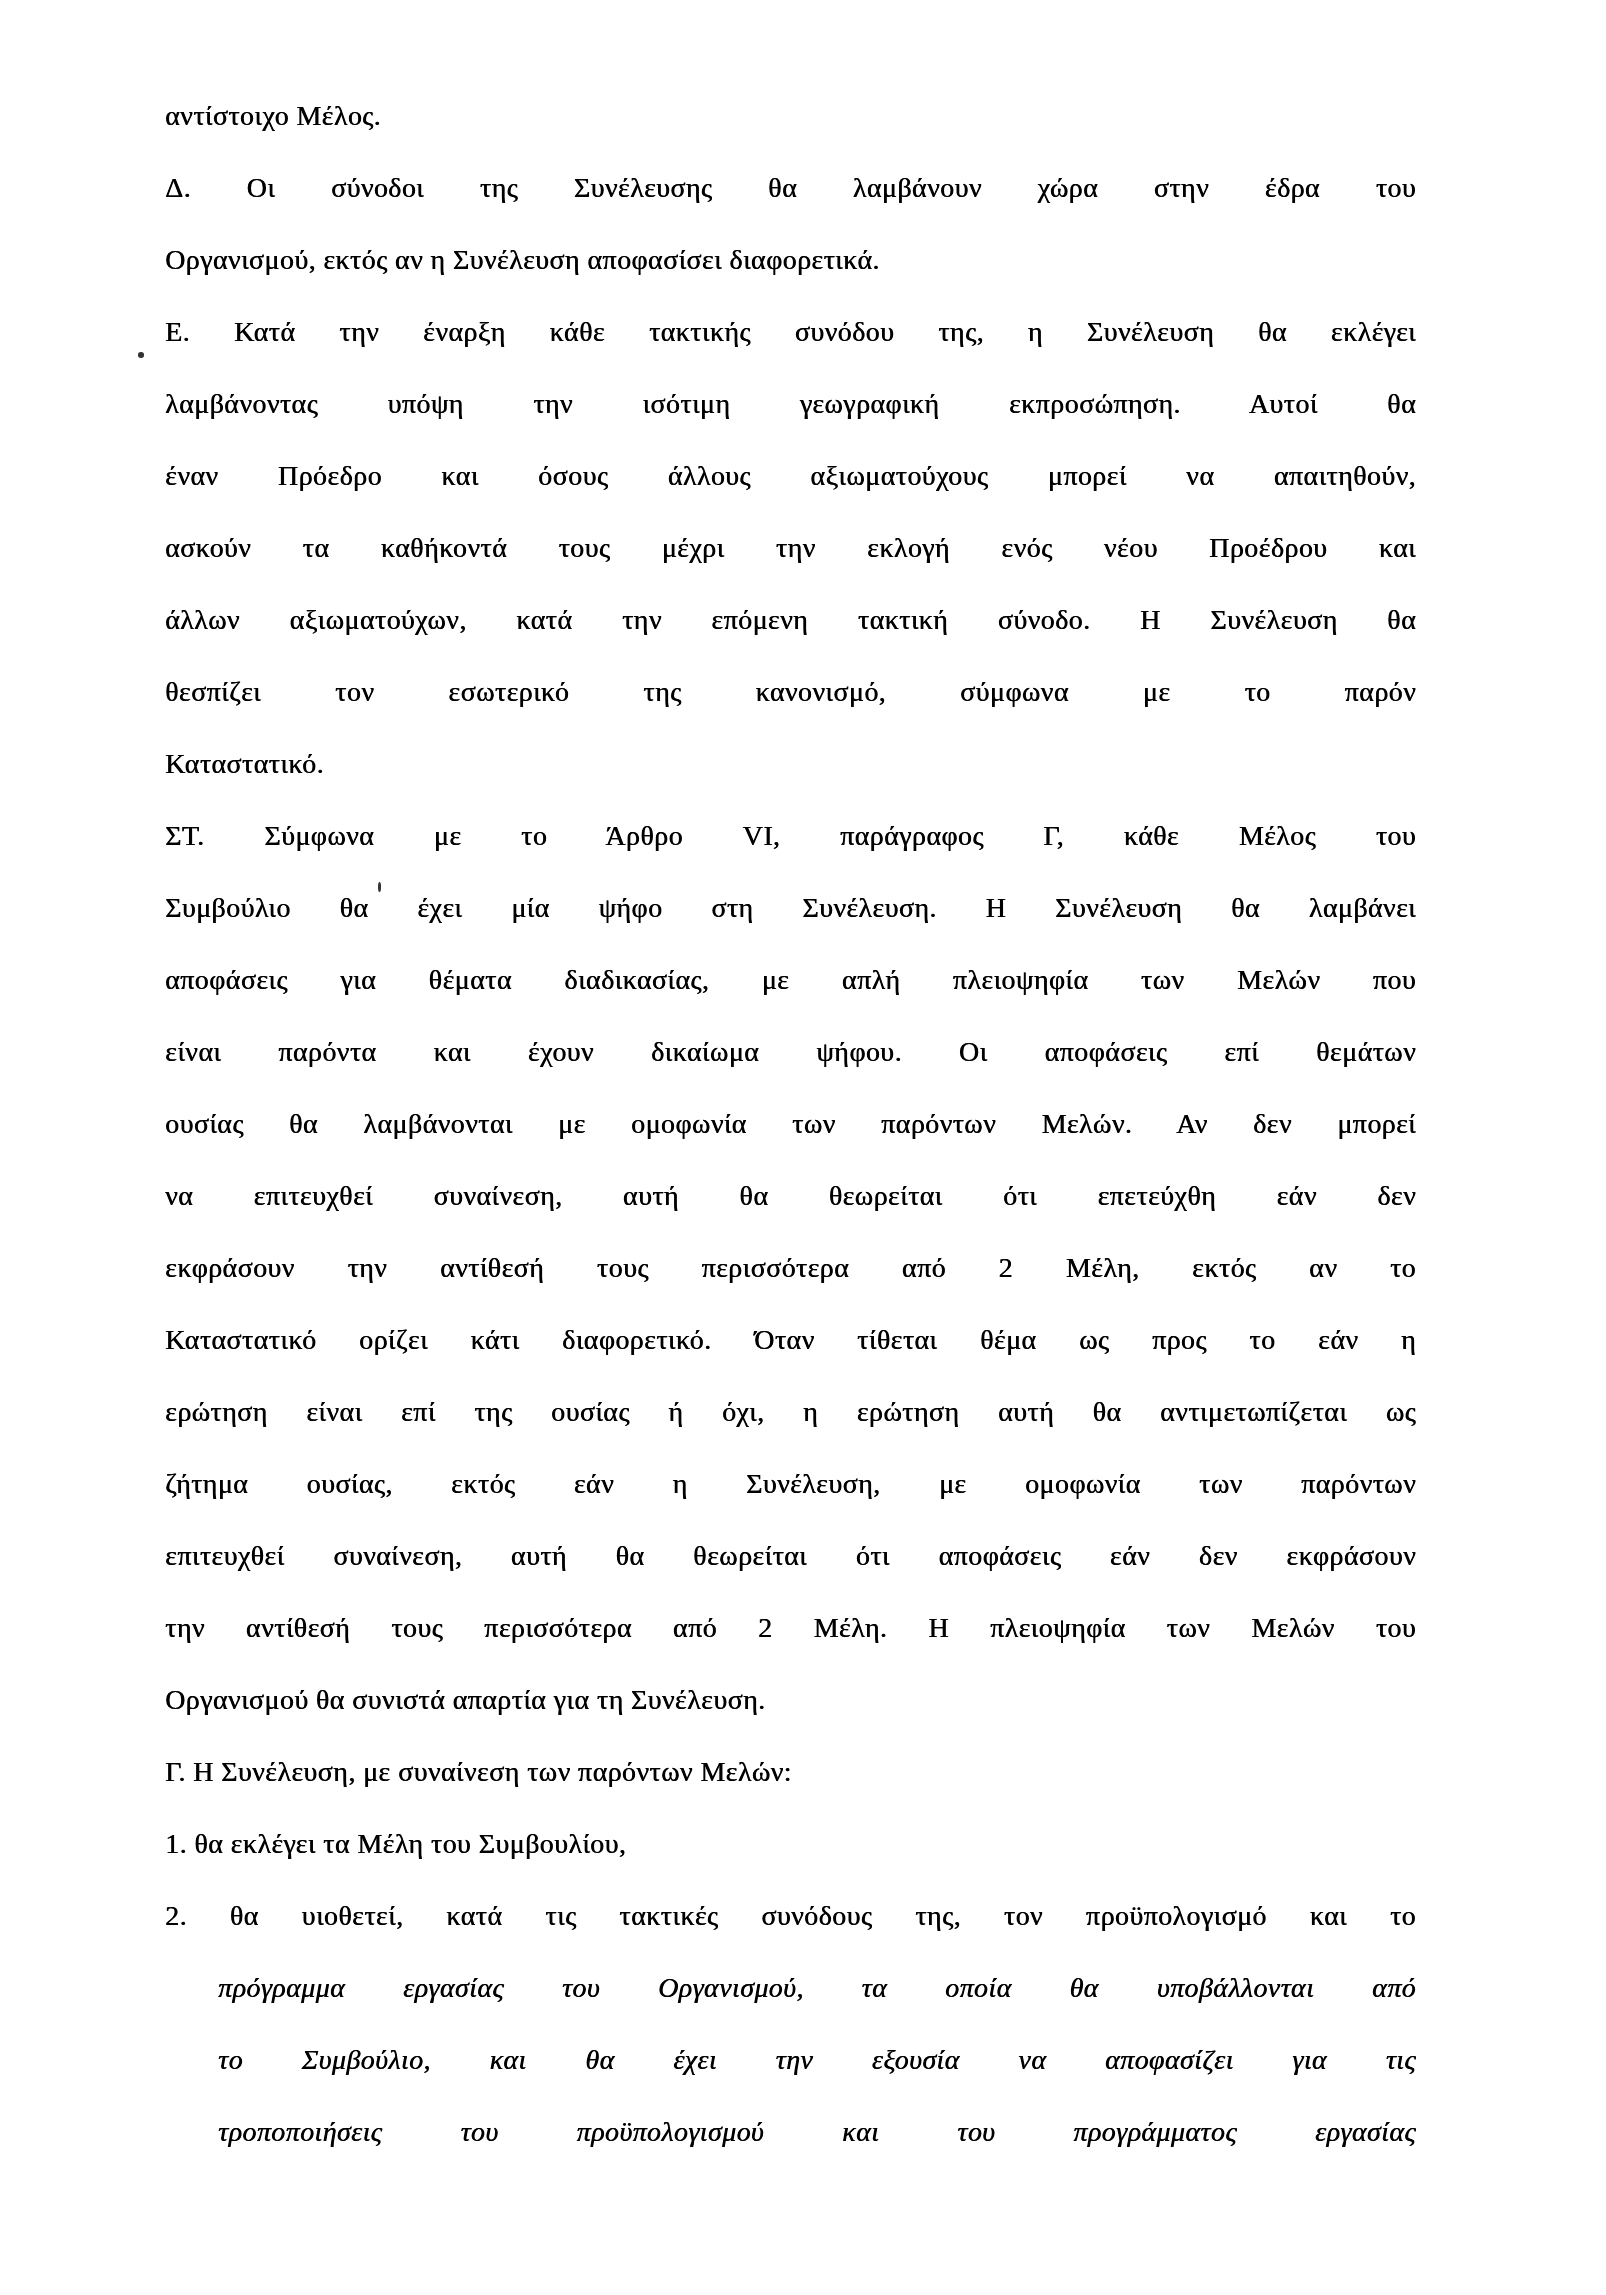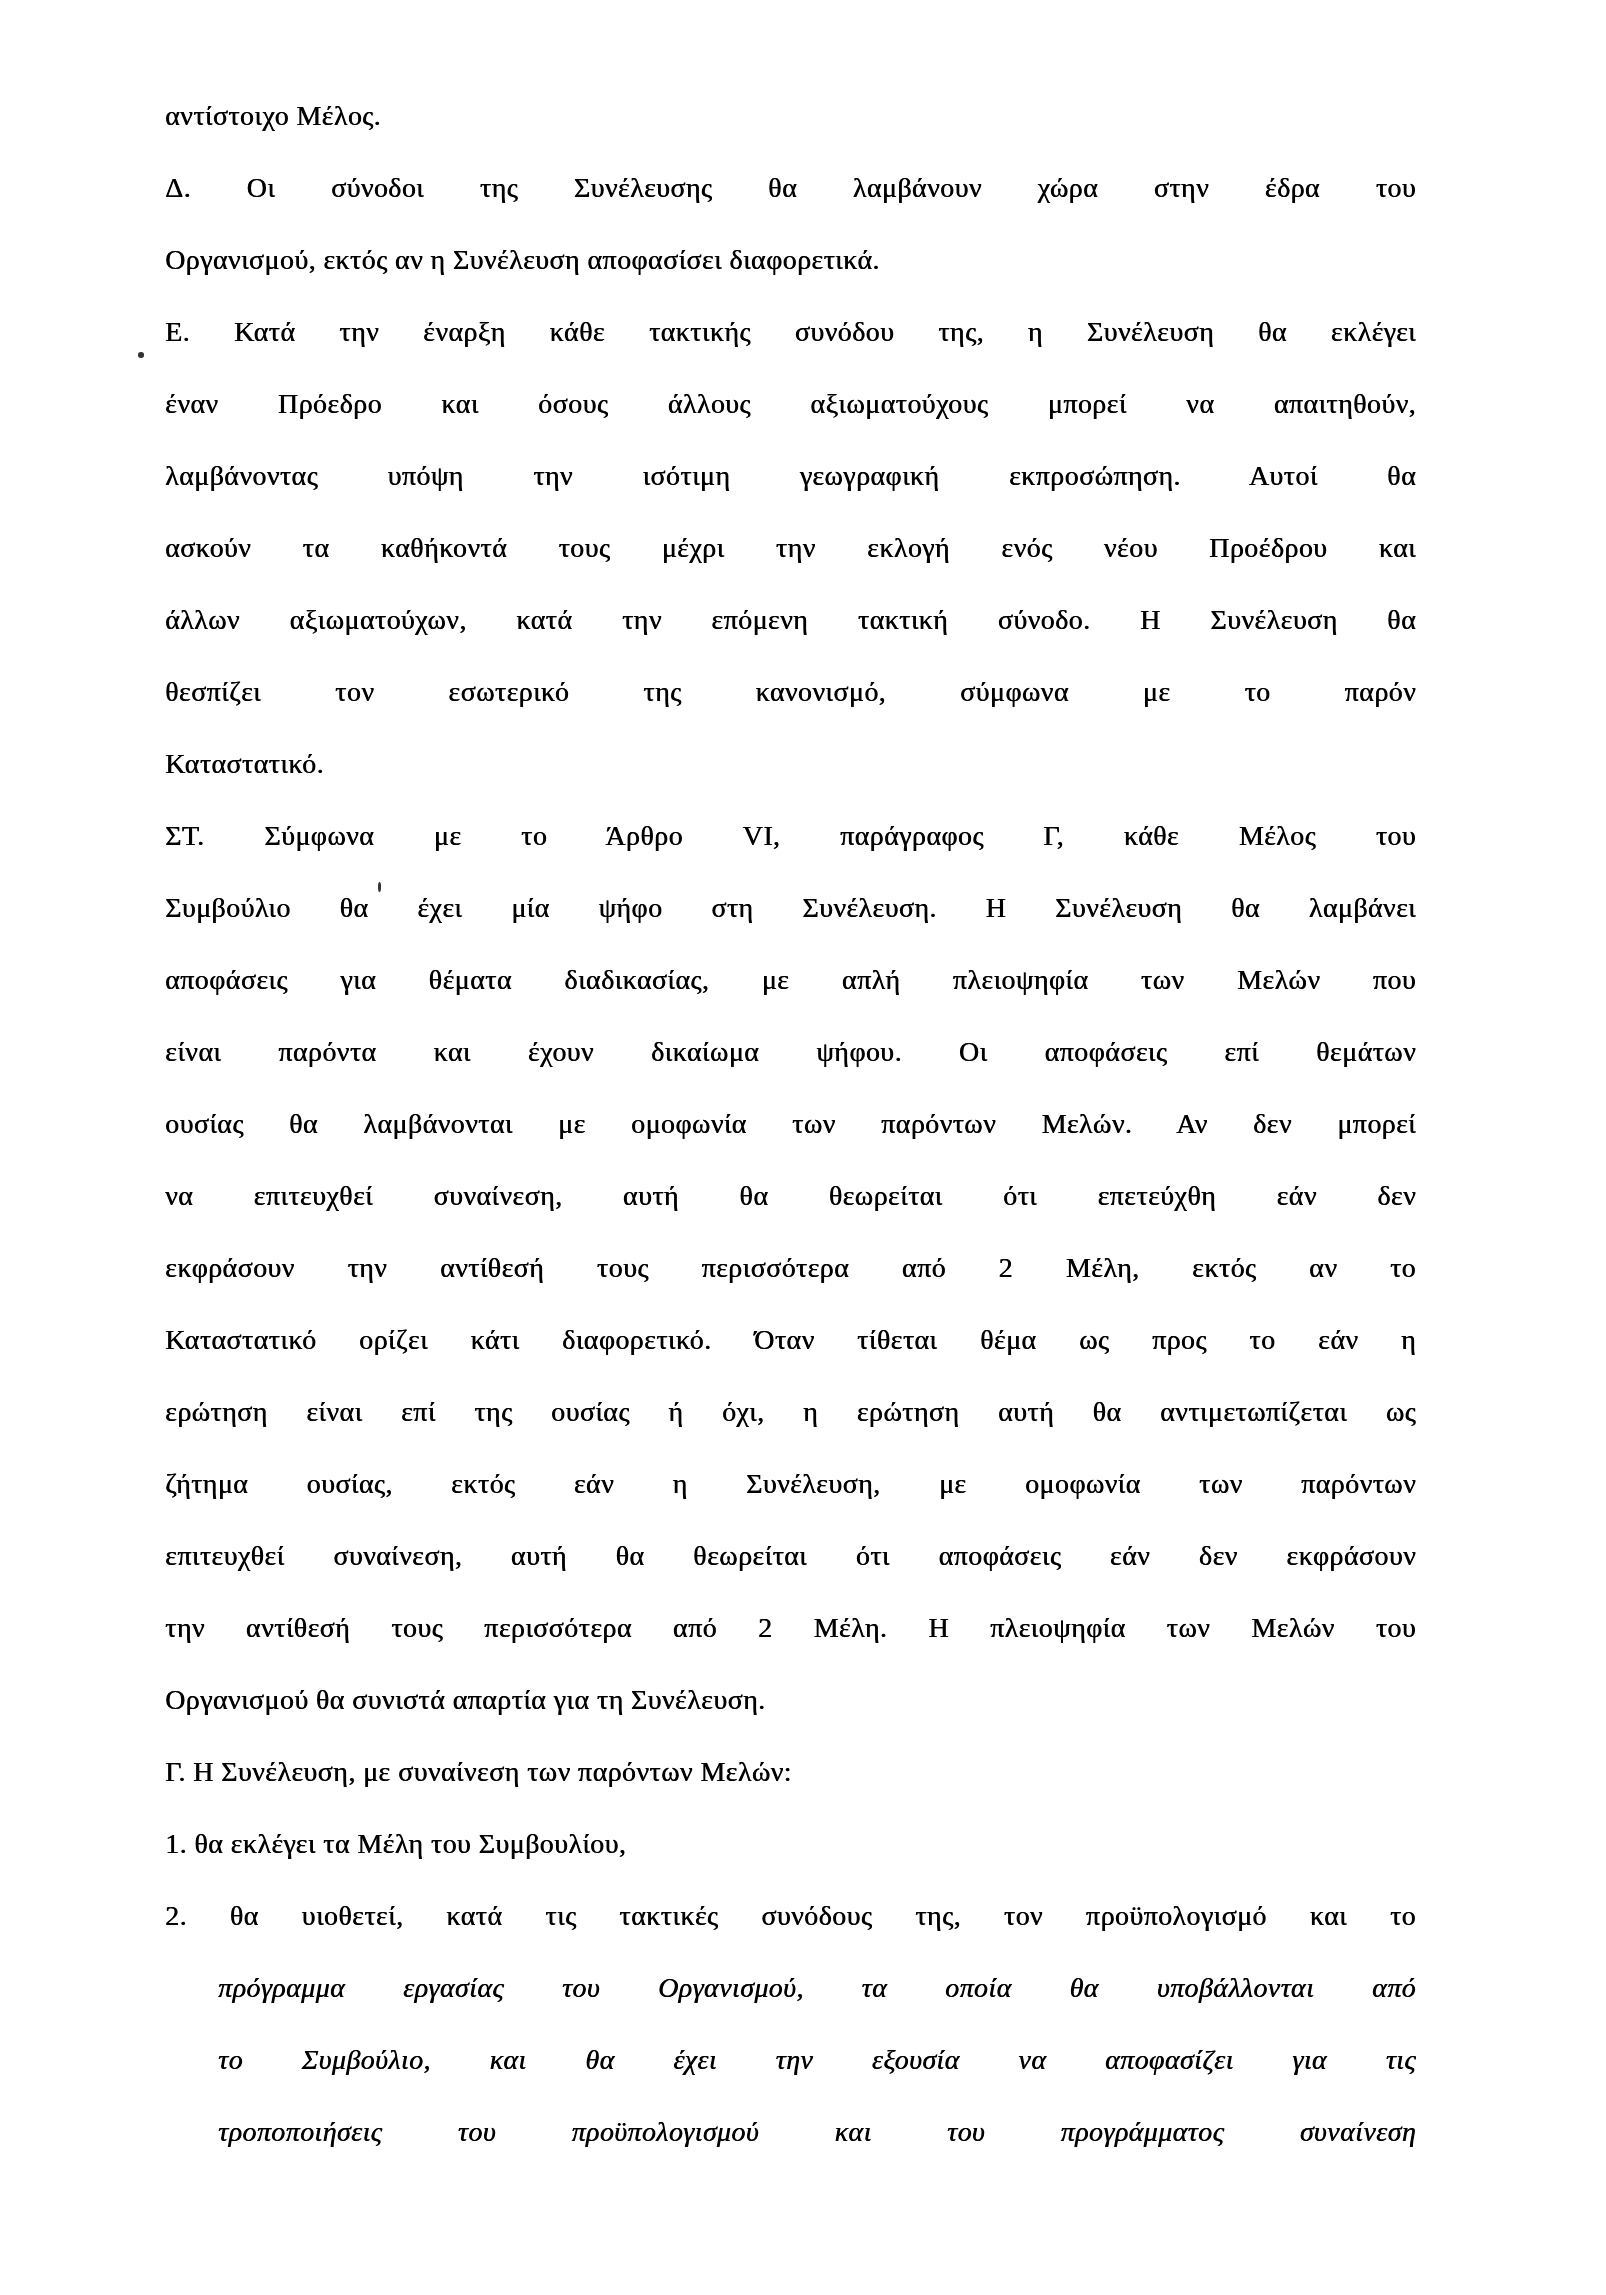--- a/index.html
+++ b/index.html
@@ -55,22 +55,22 @@
 </style>
 </head>
 <body>
 
 <div class="page">
   <div class="text-block">
       <div class="line left">αντίστοιχο Μέλος.</div>
       <div class="line justify">Δ. Οι σύνοδοι της Συνέλευσης θα λαμβάνουν χώρα στην έδρα του</div>
       <div class="line left">Οργανισμού, εκτός αν η Συνέλευση αποφασίσει διαφορετικά.</div>
       <div class="line justify">Ε. Κατά την έναρξη κάθε τακτικής συνόδου της, η Συνέλευση θα εκλέγει</div>
+      <div class="line justify">λαμβάνοντας υπόψη την ισότιμη γεωγραφική εκπροσώπηση. Αυτοί θα</div>
       <div class="line justify">έναν Πρόεδρο και όσους άλλους αξιωματούχους μπορεί να απαιτηθούν,</div>
-      <div class="line justify">λαμβάνοντας υπόψη την ισότιμη γεωγραφική εκπροσώπηση. Αυτοί θα</div>
       <div class="line justify">ασκούν τα καθήκοντά τους μέχρι την εκλογή ενός νέου Προέδρου και</div>
       <div class="line justify">άλλων αξιωματούχων, κατά την επόμενη τακτική σύνοδο. Η Συνέλευση θα</div>
       <div class="line justify">θεσπίζει τον εσωτερικό της κανονισμό, σύμφωνα με το παρόν</div>
       <div class="line left">Καταστατικό.</div>
       <div class="line justify">ΣΤ. Σύμφωνα με το Άρθρο VI, παράγραφος Γ, κάθε Μέλος του</div>
       <div class="line justify">Συμβούλιο θα έχει μία ψήφο στη Συνέλευση. Η Συνέλευση θα λαμβάνει</div>
       <div class="line justify">αποφάσεις για θέματα διαδικασίας, με απλή πλειοψηφία των Μελών που</div>
       <div class="line justify">είναι παρόντα και έχουν δικαίωμα ψήφου. Οι αποφάσεις επί θεμάτων</div>
       <div class="line justify">ουσίας θα λαμβάνονται με ομοφωνία των παρόντων Μελών. Αν δεν μπορεί</div>
       <div class="line justify">να επιτευχθεί συναίνεση, αυτή θα θεωρείται ότι επετεύχθη εάν δεν</div>
@@ -79,18 +79,18 @@
       <div class="line justify">ερώτηση είναι επί της ουσίας ή όχι, η ερώτηση αυτή θα αντιμετωπίζεται ως</div>
       <div class="line justify">ζήτημα ουσίας, εκτός εάν η Συνέλευση, με ομοφωνία των παρόντων</div>
       <div class="line justify">επιτευχθεί συναίνεση, αυτή θα θεωρείται ότι αποφάσεις εάν δεν εκφράσουν</div>
       <div class="line justify">την αντίθεσή τους περισσότερα από 2 Μέλη. Η πλειοψηφία των Μελών του</div>
       <div class="line left">Οργανισμού θα συνιστά απαρτία για τη Συνέλευση.</div>
       <div class="line left">Γ. Η Συνέλευση, με συναίνεση των παρόντων Μελών:</div>
       <div class="line left">1. θα εκλέγει τα Μέλη του Συμβουλίου,</div>
       <div class="line justify">2. θα υιοθετεί, κατά τις τακτικές συνόδους της, τον προϋπολογισμό και το</div>
       <div class="line justify indent1">πρόγραμμα εργασίας του Οργανισμού, τα οποία θα υποβάλλονται από</div>
       <div class="line justify indent1">το Συμβούλιο, και θα έχει την εξουσία να αποφασίζει για τις</div>
-      <div class="line justify indent1">τροποποιήσεις του προϋπολογισμού και του προγράμματος συναίνεση</div>
+      <div class="line justify indent1">τροποποιήσεις του προϋπολογισμού και του προγράμματος εργασίας</div>
     </div>
 <div class="artifact" style="left: 138px; top: 352px; width: 5.6px; height: 5.6px;"></div>
     <div class="artifact" style="left: 378px; top: 882px; width: 3.2px; height: 9.7px;"></div>
   </div>
 
 
 </body></html>

